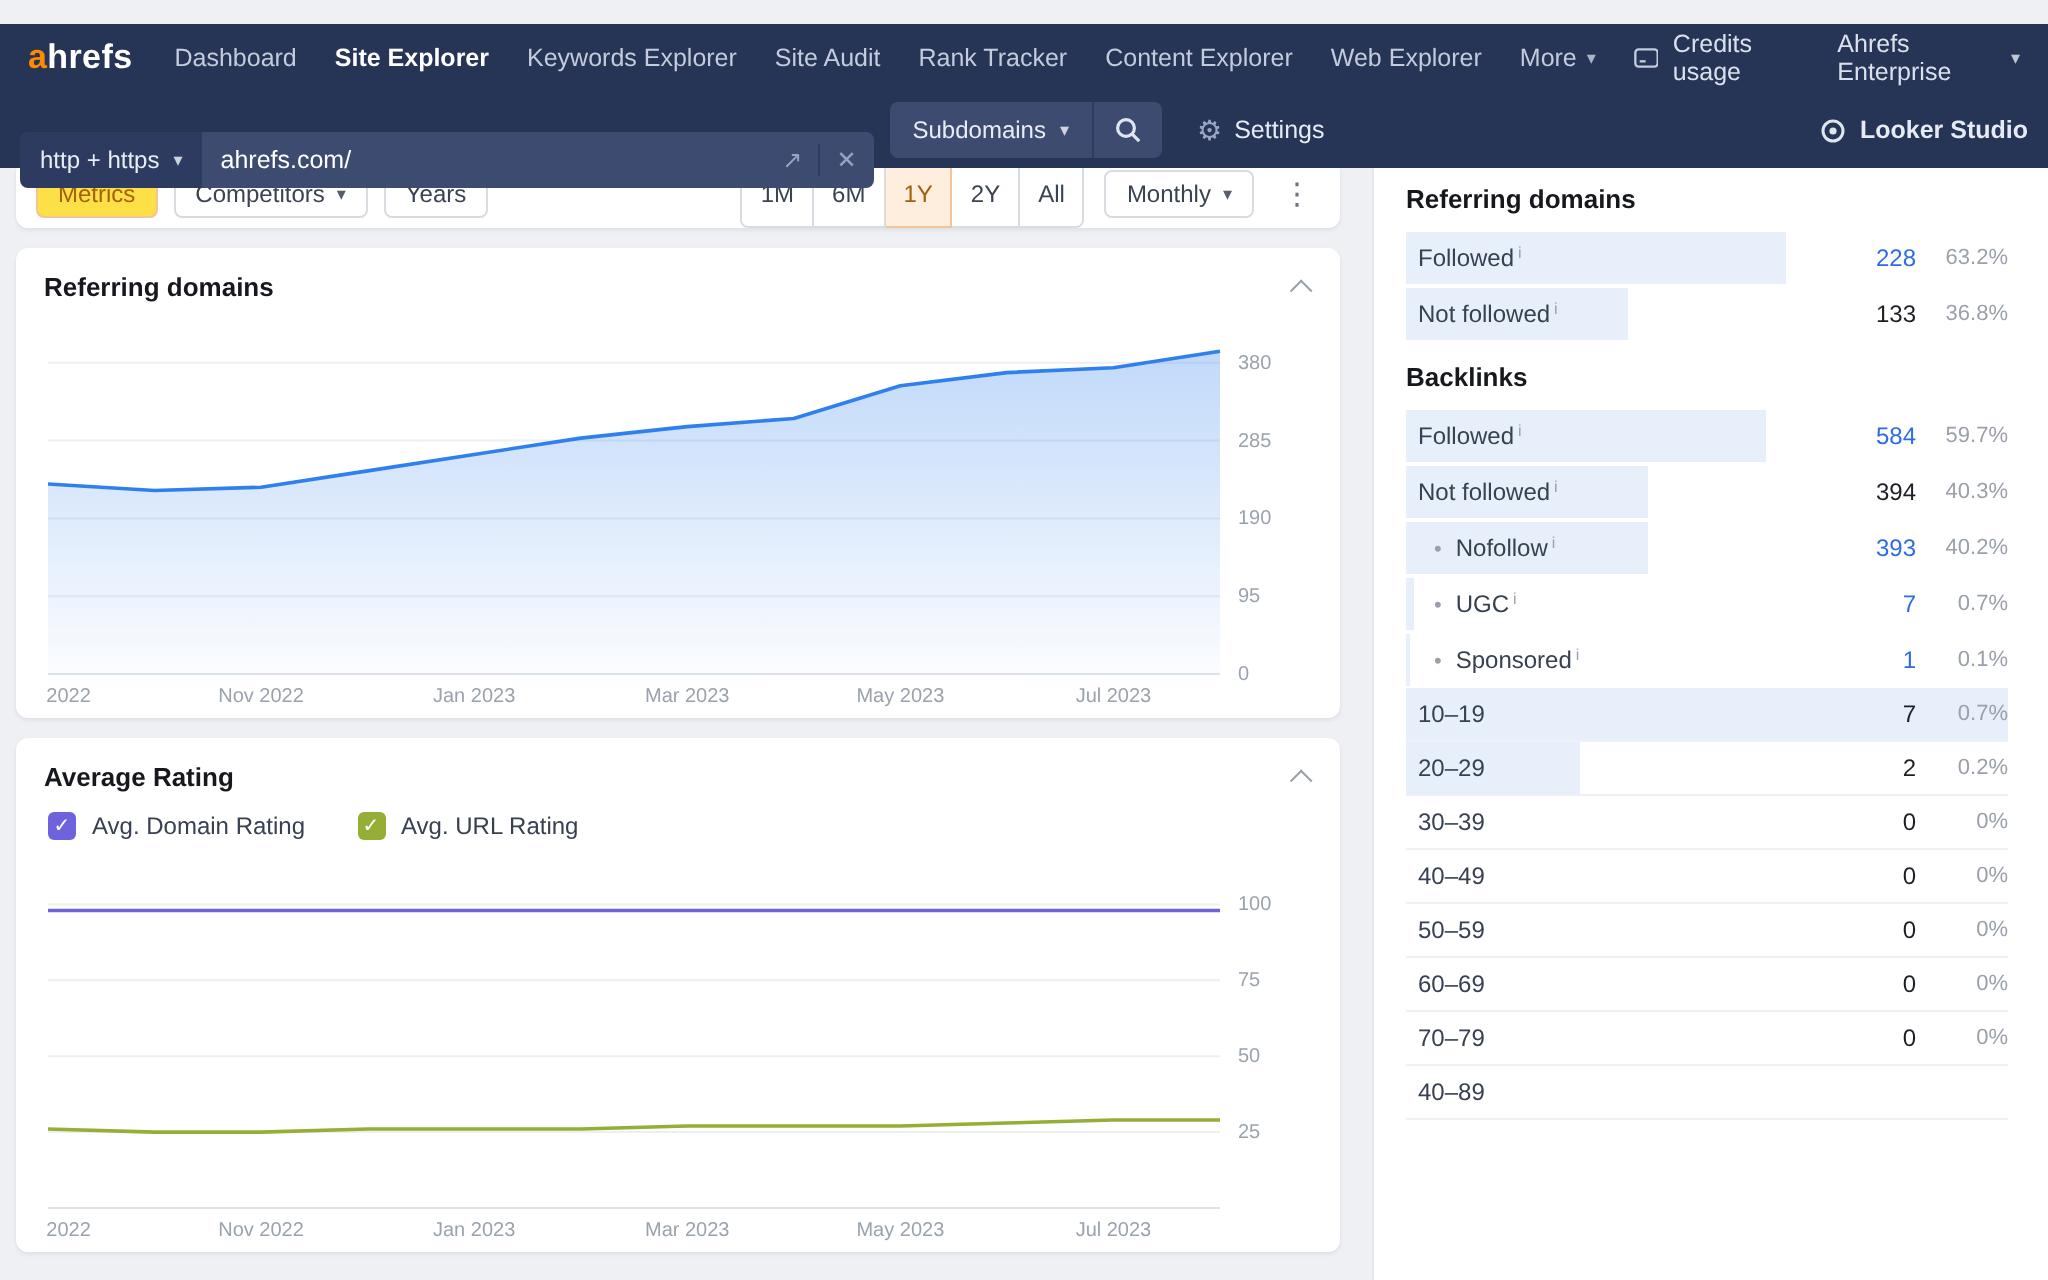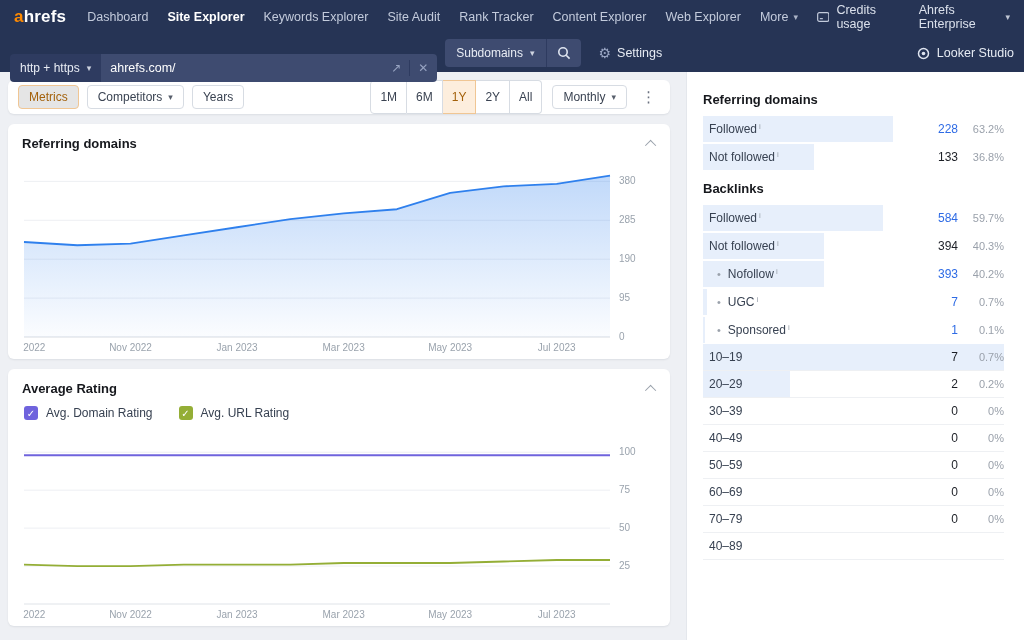--- a/index.html
+++ b/index.html
@@ -1,20 +1,20 @@
 <!DOCTYPE html>
 <html><head>
 <meta charset="utf-8">
 <style>
   * { box-sizing: border-box; margin: 0; padding: 0; }
   html,body { width:1024px; height:640px; overflow:hidden; }
   body { font-family:"Liberation Sans", sans-serif; background:#eef0f4; position:relative; }
 
   
-  .header { position:absolute; top:0; left:0; right:0; height:72px; background:#263455; z-index:5; }
+  .header { position:absolute; top:12px; left:0; right:0; height:72px; background:#263455; z-index:5; }
   .topnav { height:34px; display:flex; align-items:center; padding:0 14px; gap:19px; }
   .logo { font-size:17px; font-weight:bold; color:#fff; letter-spacing:.2px; margin-right:2px; }
   .logo .a { color:#ff8a00; }
   .nav-item { font-size:12.5px; color:#c3cbdc; text-decoration:none; display:flex; align-items:center; gap:5px; cursor:pointer; white-space:nowrap; }
   .nav-item.active { color:#ffffff; font-weight:bold; }
   .nav-right { margin-left:auto; display:flex; align-items:center; gap:18px; color:#dbe1ec; font-size:12.5px; }
   .nav-right .group { display:flex; align-items:center; gap:7px; cursor:pointer; }
   .caret { font-size:9px; opacity:.85; }
 
   .querybar { height:38px; display:flex; align-items:center; padding:0 10px; gap:6px; }
@@ -23,29 +23,29 @@
   .qinput { background:#3e4b70; width:336px; display:flex; align-items:center; padding:0 9px; color:#fff; font-size:12.5px; gap:8px; }
   .qinput .domain { flex:0 0 auto; }
   .qinput .spacer { flex:1; }
   .qicon { color:#97a3c1; font-size:12px; cursor:pointer; }
   .vdiv { width:1px; height:16px; background:#2e3b60; }
   .scope-group { display:flex; height:28px; border-radius:4px; overflow:hidden; margin-left:2px; }
   .scope { background:#3e4b70; color:#e8ecf4; font-size:12px; display:flex; align-items:center; gap:7px; padding:0 11px; cursor:pointer; border-right:1px solid #2e3b60; }
   .search-btn { width:34px; background:#3e4b70; display:flex; align-items:center; justify-content:center; cursor:pointer; border:none; }
   .settings { display:flex; align-items:center; gap:6px; color:#e6ebf3; font-size:12.5px; margin-left:12px; cursor:pointer; }
   .gear-glyph { color:#9aa6c4; font-size:14px; }
-  .looker { margin-left:auto; display:flex; align-items:center; gap:7px; color:#e6ebf3; font-size:12.5px; cursor:pointer; }
+  .looker { margin-left:auto; display:flex; align-items:center; gap:7px; color:#e6ebf3; font-size:12.5px; cursor:pointer;font-weight:bold; }
 
   
   .main { position:absolute; top:80px; left:8px; width:662px; display:flex; flex-direction:column; gap:10px; }
   .card { background:#fff; border-radius:6px; box-shadow:0 1px 2px rgba(16,24,40,.08); }
 
   .toolbar-card { height:34px; display:flex; align-items:center; padding:0 10px; gap:8px; }
   .btn { font-size:12px; height:24px; display:inline-flex; align-items:center; gap:6px; padding:0 10px; border:1px solid #d7dce3; border-radius:4px; background:#fff; color:#3a4352; cursor:pointer; white-space:nowrap; }
-  .btn.orange { background:#e5e5e5; border-color:#f0c694; color:#a3610b; }
+  .btn.orange { background:#fde047; border-color:#f0c694; color:#a3610b; }
   .tb-right { margin-left:auto; display:flex; align-items:center; gap:10px; }
   .seg { display:flex; }
   .seg .btn { border-radius:0; border-left-width:0; padding:16px 9px; }
   .seg .btn:first-child { border-radius:4px 0 0 4px; border-left-width:1px; }
   .seg .btn:last-child { border-radius:0 4px 4px 0; }
   .seg .btn.active { background:#fdeedd; color:#a3610b; border-color:#f0c694; }
   .dots-btn { border:none; background:none; color:#6b7280; font-size:15px; cursor:pointer; padding:0 4px; }
 
   .chart-card { padding:12px 14px 4px; }
   .card-head { display:flex; align-items:center; }

